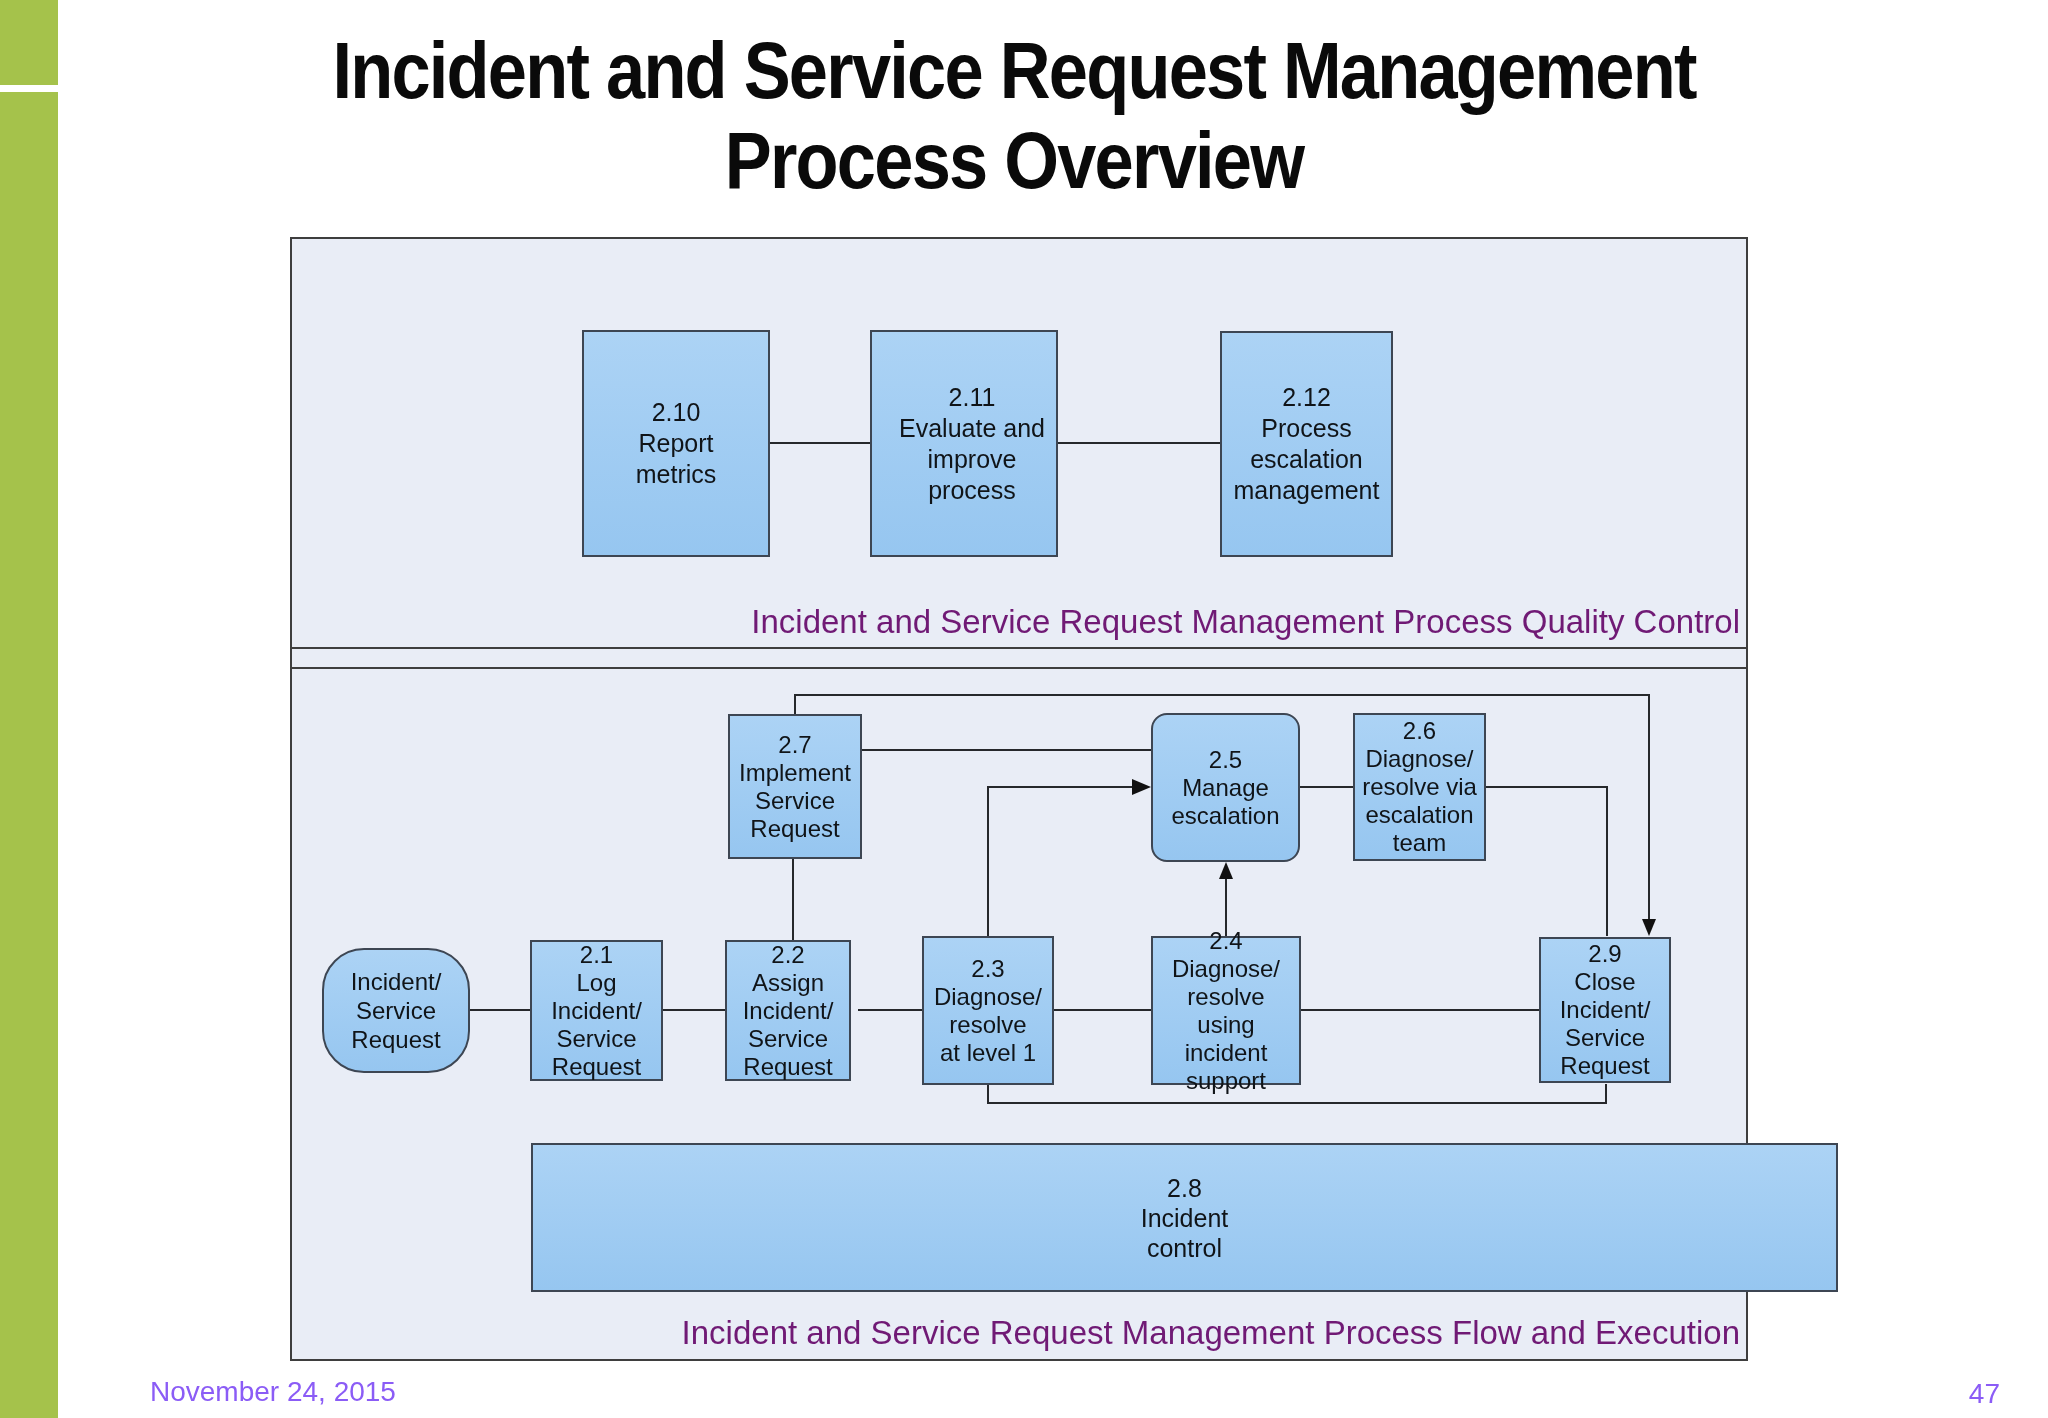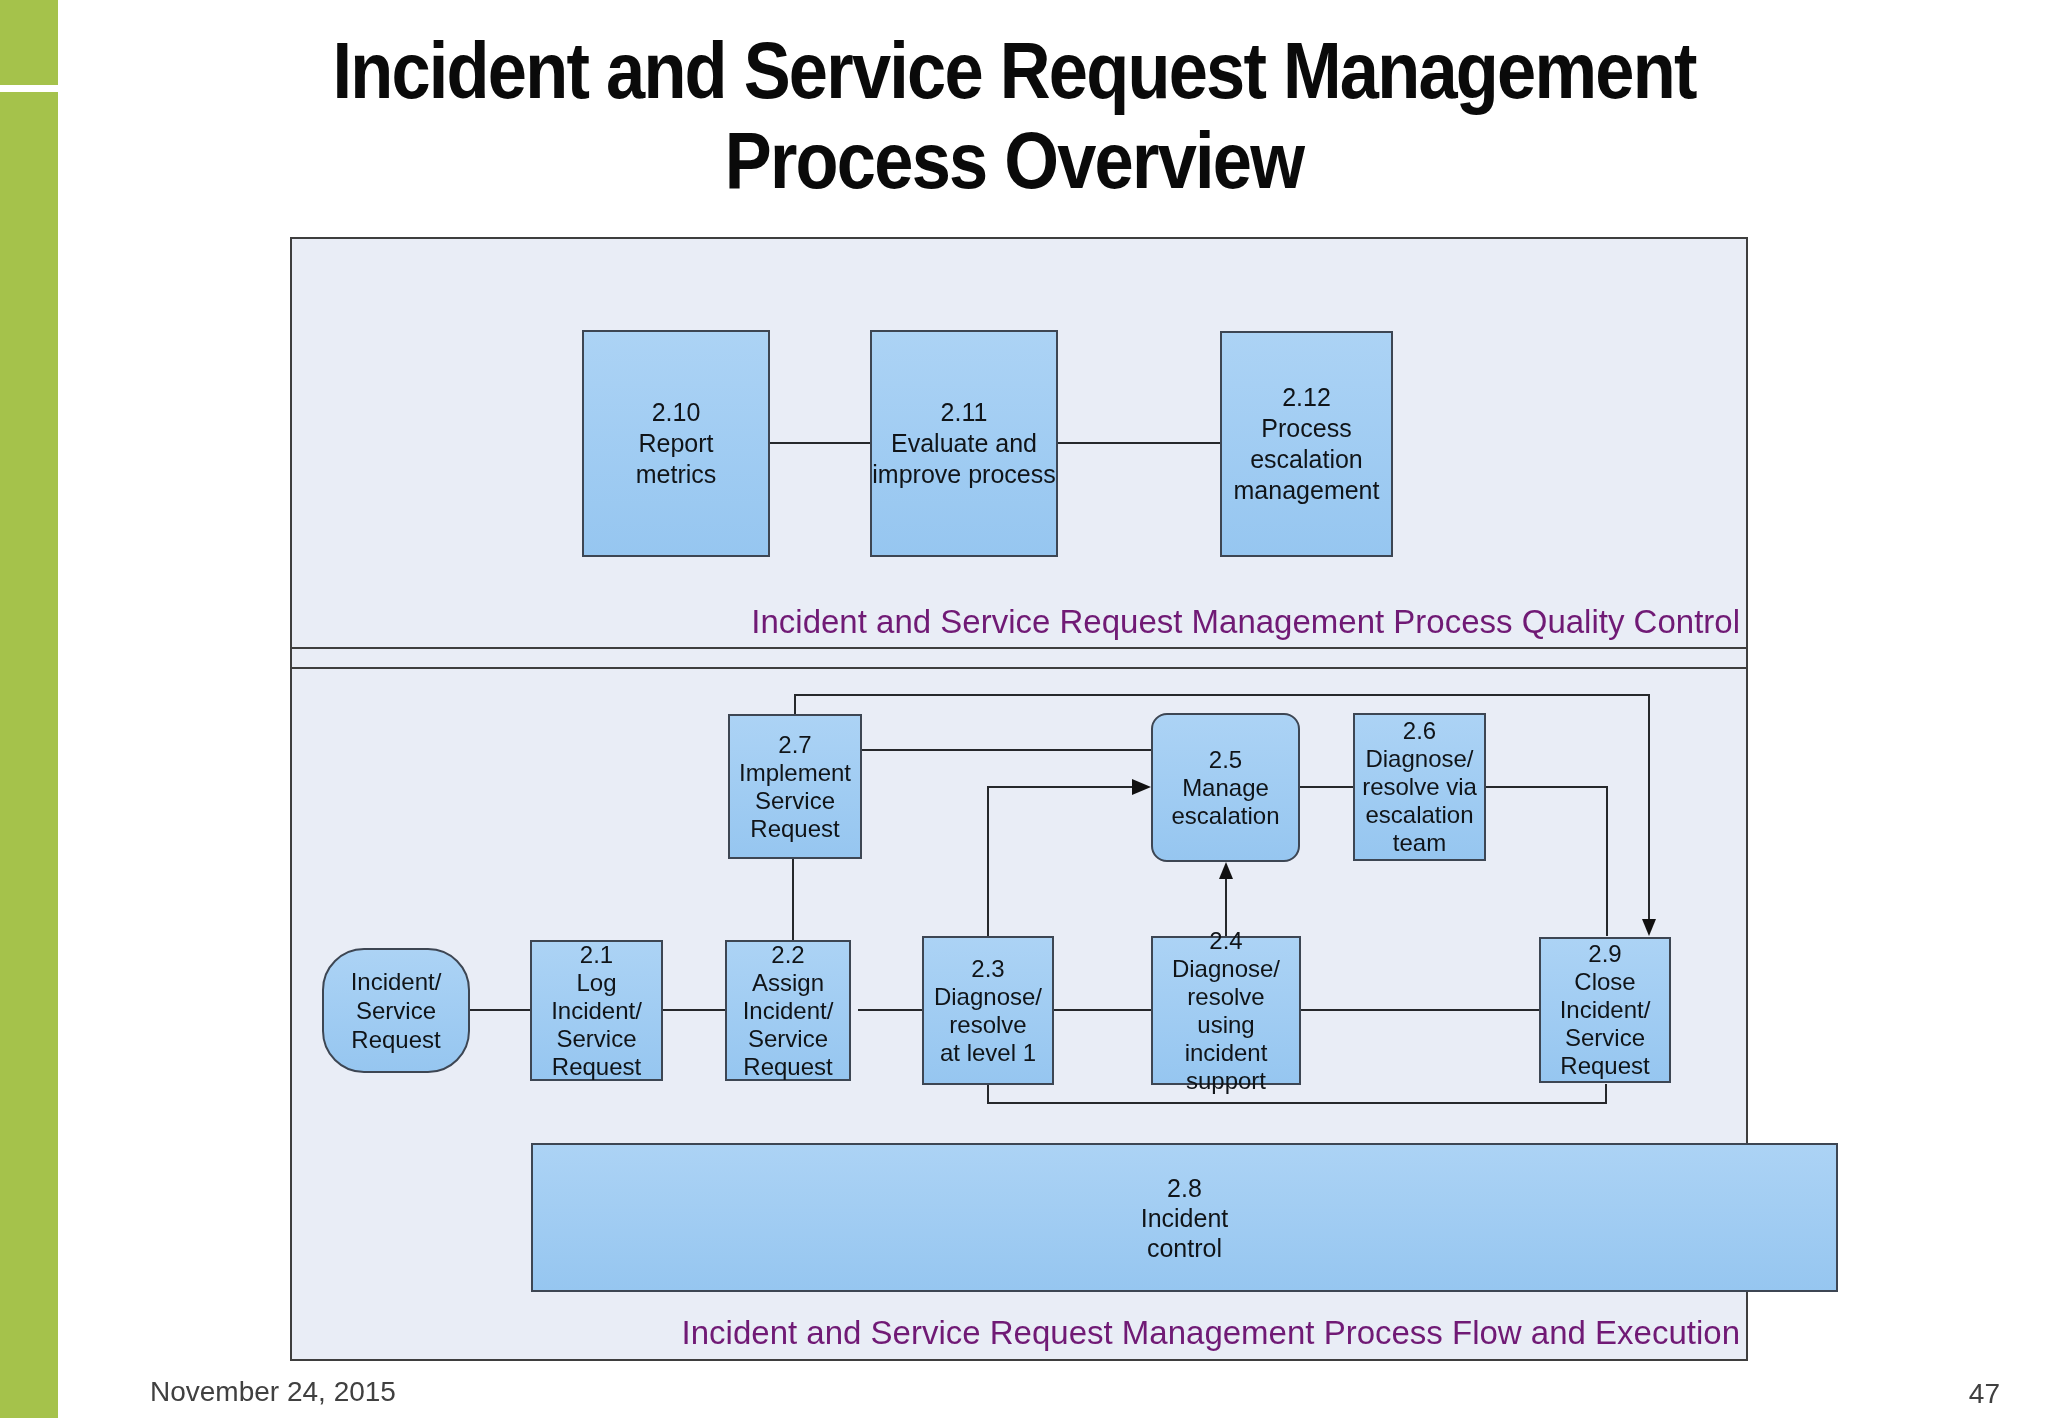--- a/index.html
+++ b/index.html
@@ -27,21 +27,21 @@
     border:2px solid #3d4653; color:#101418;
   }
   .qbox  { font-size:25px; line-height:31px; }
   .fbox  { font-size:24px; line-height:28px; }
   .wide  { font-size:25px; line-height:30px; }
   .terminator { border-radius:42px; font-size:24px; line-height:29px; }
   .section-label {
     position:absolute; text-align:right; color:#701a75;
     font-size:33px; line-height:40px;
   }
-  .footer-text { position:absolute; color:#404040; font-size:28px; }
+  .footer-text { position:absolute; color:#8b5cf6; font-size:28px; }
   svg.connectors { position:absolute; left:0; top:0; }
 </style>
 </head>
 <body>
 
 <div class="accent-bar" style="background:#a5c24b;"></div>
 <div class="accent-gap"></div>
 
 <div class="slide-title">
   <div>Incident and Service Request Management</div>
@@ -79,21 +79,21 @@
 
   <polyline points="795,714 795,695 1649,695 1649,920"></polyline>
   <polygon points="1649,936 1642,919 1656,919" fill="#111" stroke="none"></polygon>
 
   <polyline points="988,1085 988,1103 1606,1103 1606,1084"></polyline>
 </svg>
 
 <div class="pbox qbox" style="left:582px; top:330px; width:188px; height:227px;"><span>2.10
 Report
 metrics</span></div>
-<div class="pbox qbox" style="left:870px; top:330px; width:188px; height:227px;"><span>2.11
+<div class="pbox qbox" style="left:870px; top:330px; width:188px; height:227px;padding-left:16px;"><span>2.11
 Evaluate and
 improve process</span></div>
 <div class="pbox qbox" style="left:1220px; top:331px; width:173px; height:226px;"><span>2.12
 Process
 escalation
 management</span></div>
 
 <div class="section-label" style="left:600px; top:602px; width:1140px;">Incident and Service Request Management Process Quality Control</div>
 
 <div class="pbox terminator" style="left:322px; top:948px; width:148px; height:125px;"><span>Incident/

